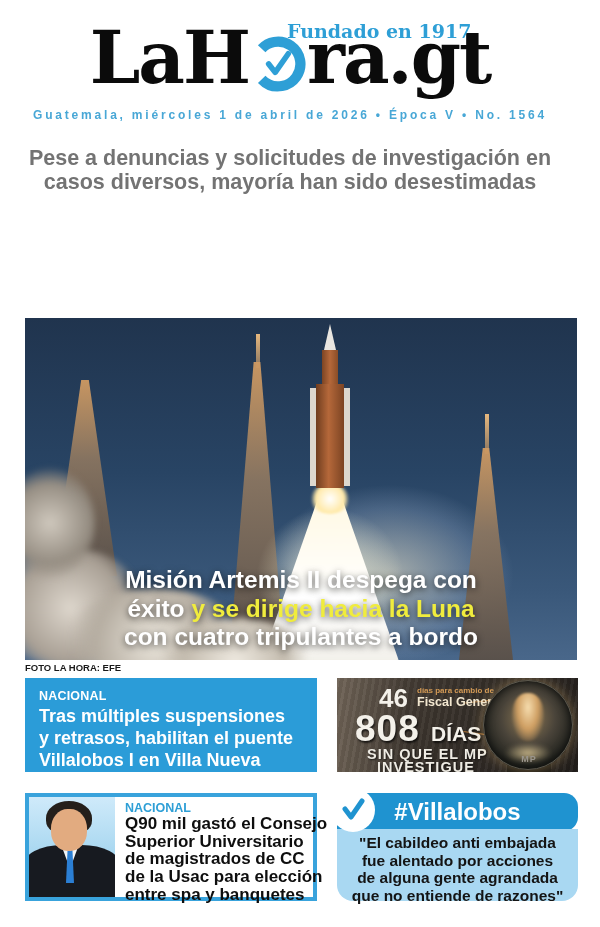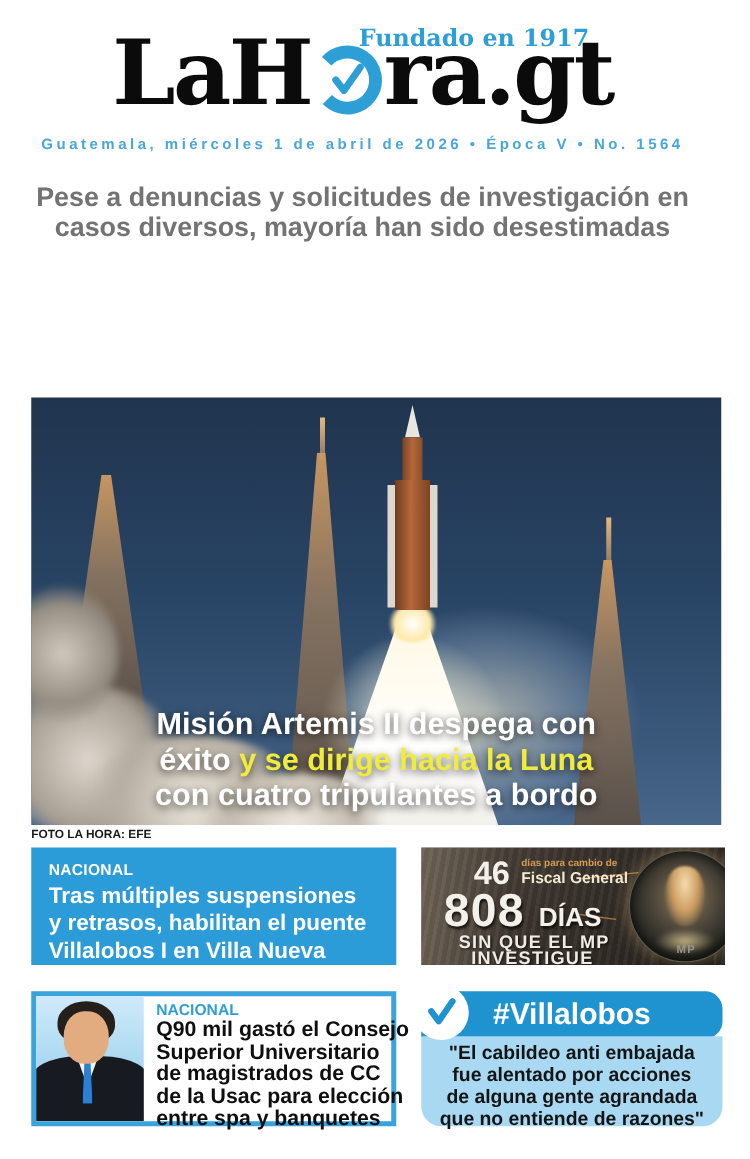--- a/index.html
+++ b/index.html
@@ -55,21 +55,21 @@
   .caption .yellow{color:#f0ec3d;}
   .credit{position:absolute;top:662px;left:25px;font-size:9.5px;font-weight:bold;color:#1a1a1a;}
 
   
   .story-blue{position:absolute;top:678px;left:25px;width:292px;height:94px;
               background:#2b9cd8;color:#fff;box-sizing:border-box;padding:11px 14px;}
   .story-blue .sec{font-size:12.5px;font-weight:bold;margin-bottom:3px;letter-spacing:.2px;}
   .story-blue .t-line{font-size:18px;font-weight:bold;line-height:1.22;white-space:nowrap;}
 
   .ad{position:absolute;top:678px;left:337px;width:241px;height:94px;overflow:hidden;
-      background:linear-gradient(115deg,#554b42 0%,#3a332c 40%,#2a2522 75%,#211d1a 100%);color:#fff;padding-left:20px;}
+      background:linear-gradient(115deg,#554b42 0%,#3a332c 40%,#2a2522 75%,#211d1a 100%);color:#fff;}
   .ad .tex1{position:absolute;left:0;top:0;width:70px;height:100%;
             background:linear-gradient(90deg,rgba(160,145,125,.35),rgba(0,0,0,0));}
   .ad .tex2{position:absolute;right:0;top:0;width:100%;height:100%;
             background:repeating-linear-gradient(100deg,rgba(255,255,255,.04) 0 3px,rgba(0,0,0,.05) 3px 7px);}
   .ad .n46{position:absolute;left:42px;top:5px;font-size:26px;font-weight:bold;color:#f4f1ea;}
   .ad .small1{position:absolute;left:80px;top:8px;font-size:8px;color:#d39a55;font-weight:bold;}
   .ad .small2{position:absolute;left:80px;top:17px;font-size:12.5px;font-weight:bold;color:#f2e7d0;}
   .ad .big{position:absolute;left:18px;top:30px;font-size:37px;font-weight:bold;color:#f4f1ea;
            letter-spacing:1px;text-shadow:1px 2px 2px rgba(0,0,0,.7);}
   .ad .big .dias{font-size:21px;letter-spacing:0;}

